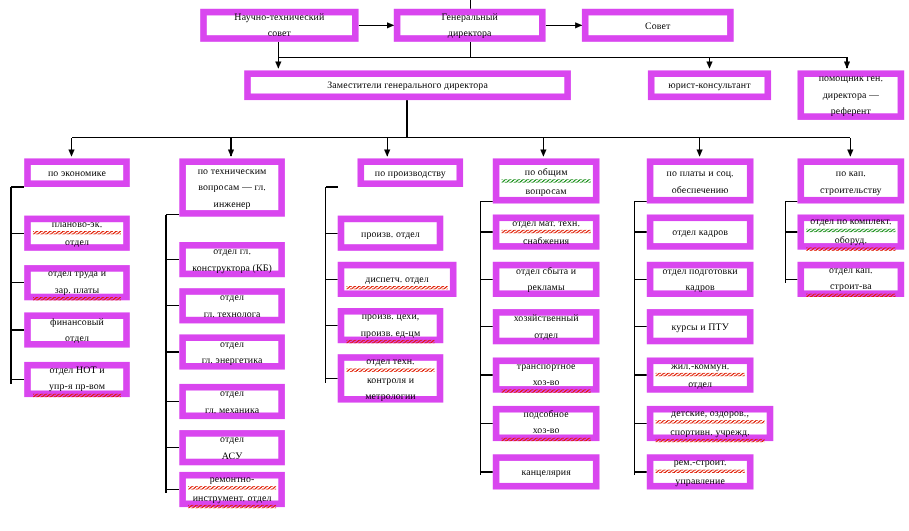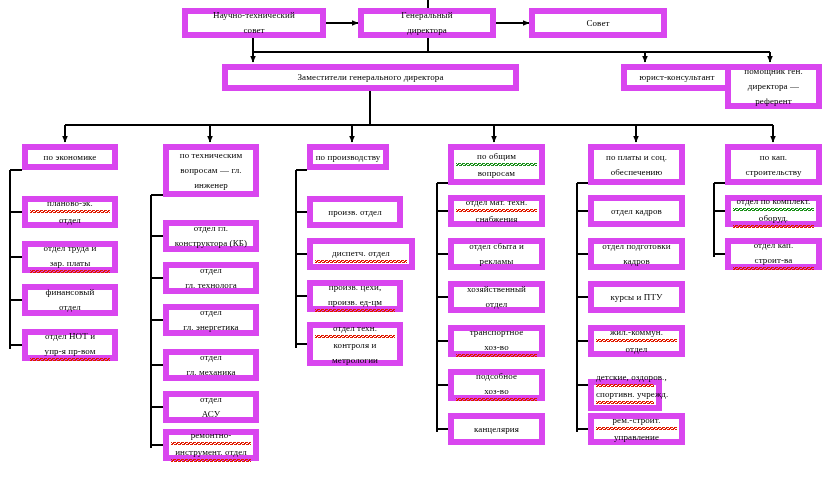--- a/index.html
+++ b/index.html
@@ -152,21 +152,21 @@
       <span class="ln">Совет</span>
     </span>
   </div>
 
   <div class="box" style="left:222px;top:64px;width:297px;height:27px;">
     <span class="txt">
       <span class="ln">Заместители генерального директора</span>
     </span>
   </div>
 
-  <div class="box" style="left:621px;top:64px;width:112px;height:27px;">
+  <div class="box" style="left:589px;top:64px;width:112px;height:27px;">
     <span class="txt">
       <span class="ln">юрист-консультант</span>
     </span>
   </div>
 
   <div class="box" style="left:725px;top:64px;width:97px;height:45px;">
     <span class="txt">
       <span class="ln">помощник ген.</span>
       <span class="ln">директора —</span>
       <span class="ln">референт</span>
@@ -239,21 +239,21 @@
           <span class="ln">отдел</span>
           <span class="ln">АСУ</span>
         </span>
       </div>
       <div class="box" style="left: 163px; top: 429px; width: 96px; height: 32px;">
         <span class="txt">
           <span class="ln sq-red">ремонтно-</span>
           <span class="ln sq-red">инструмент. отдел</span>
         </span>
       </div>
-      <div class="box" style="left: 307px; top: 144px; width: 82px; height: 26px;">
+      <div class="box" style="left: 325px; top: 144px; width: 96px; height: 26px;">
         <span class="txt">
           <span class="ln">по производству</span>
         </span>
       </div>
       <div class="box" style="left: 307px; top: 196px; width: 96px; height: 32px;">
         <span class="txt">
           <span class="ln">произв. отдел</span>
         </span>
       </div>
       <div class="box" style="left: 307px; top: 238px; width: 108px; height: 32px;">
@@ -336,21 +336,21 @@
         <span class="txt">
           <span class="ln">курсы и ПТУ</span>
         </span>
       </div>
       <div class="box" style="left: 588px; top: 325px; width: 97px; height: 32px;">
         <span class="txt">
           <span class="ln sq-red">жил.-коммун.</span>
           <span class="ln">отдел</span>
         </span>
       </div>
-      <div class="box" style="left: 588px; top: 379px; width: 74px; height: 32px; align-items: flex-end;">
+      <div class="box" style="left: 588px; top: 369px; width: 115px; height: 32px;">
         <span class="txt">
           <span class="ln sq-red">детские, оздоров.,</span>
           <span class="ln sq-red">спортивн. учрежд.</span>
         </span>
       </div>
       <div class="box" style="left: 588px; top: 413px; width: 97px; height: 32px;">
         <span class="txt">
           <span class="ln sq-red">рем.-строит.</span>
           <span class="ln">управление</span>
         </span>

